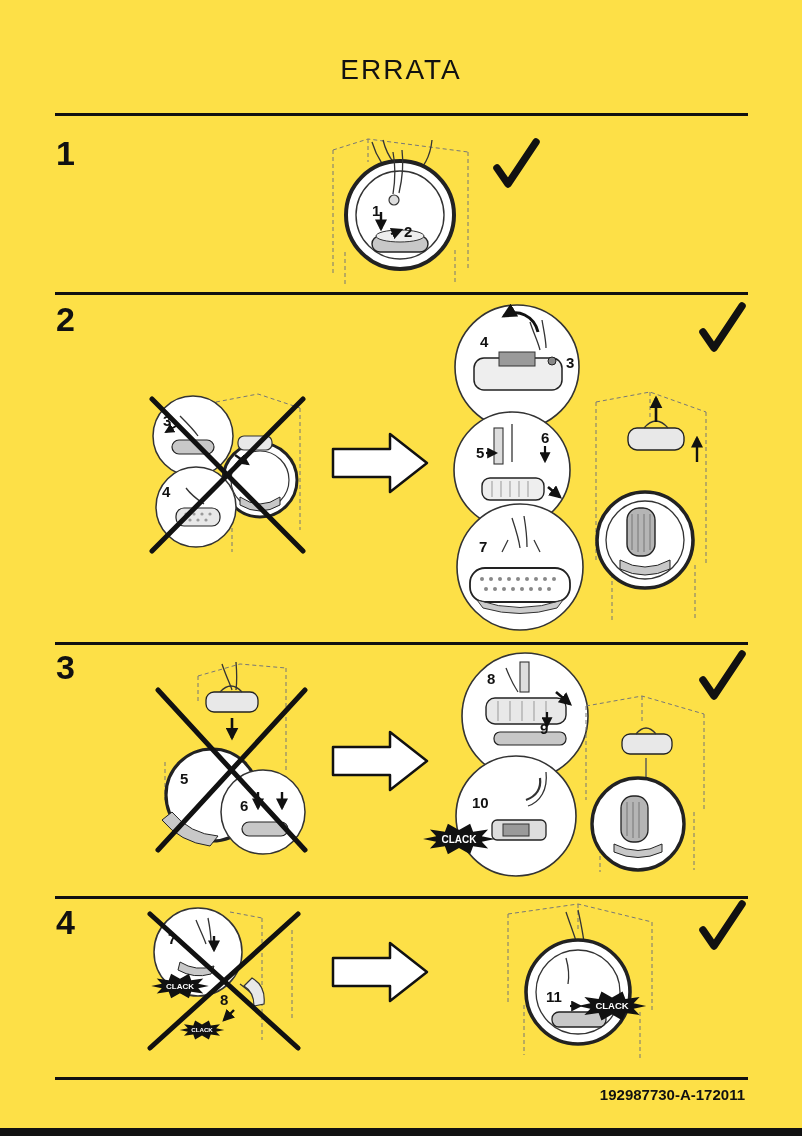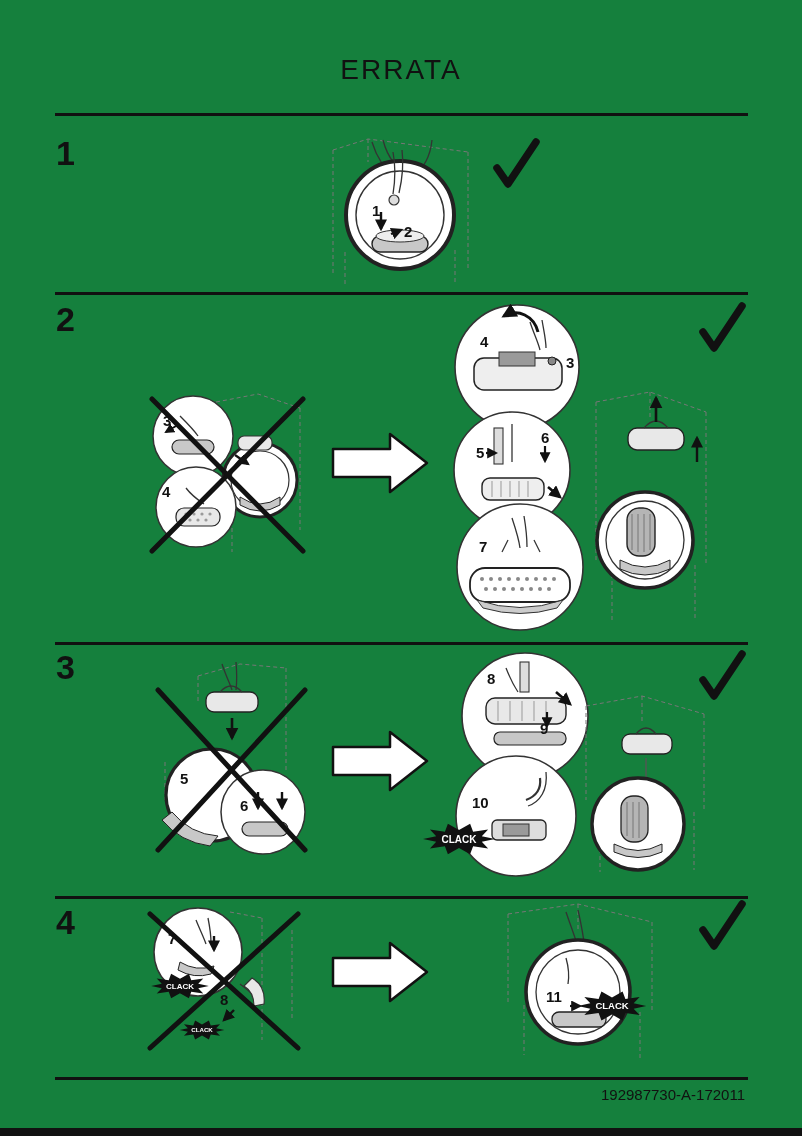--- a/index.html
+++ b/index.html
@@ -1,37 +1,37 @@
 <!DOCTYPE html>
 <html><head>
 <meta charset="utf-8">
 <style>
   * { margin:0; padding:0; box-sizing:border-box; }
   html,body { background:#d8d8d8; }
   body { font-family:"Liberation Sans", sans-serif; }
   .page {
     position:relative; width:802px; height:1136px;
-    background:#15803d; overflow:hidden; margin:0 auto;
+    background:#fde047; overflow:hidden; margin:0 auto;
   }
   .page-title {
     position:absolute; top:54px; left:0; width:100%;
     text-align:center; font-size:28px; font-weight:400;
     letter-spacing:2px; color:#111;
   }
   .rule { position:absolute; left:55px; width:693px; height:3px; background:#111; }
   .rule1 { top:113px; } .rule2 { top:292px; } .rule3 { top:642px; }
   .rule4 { top:896px; } .rule5 { top:1077px; }
   .section-number {
     position:absolute; left:56px; font-size:34px; font-weight:bold; color:#111;
     line-height:1;
   }
   .sn1 { top:136px; } .sn2 { top:302px; } .sn3 { top:650px; } .sn4 { top:905px; }
   .footer-code {
     position:absolute; right:57px; top:1086px;
-    font-size:15px; font-weight:normal; color:#111;
+    font-size:15px; font-weight:bold; color:#111;
   }
   .bottom-bar { position:absolute; left:0; top:1128px; width:802px; height:8px; background:#111; }
   .art { position:absolute; top:0; left:0; }
   svg text {
     font-family:"Liberation Sans", sans-serif;
     font-weight:bold; font-size:15px; fill:#111;
   }
   svg text.clack-text { fill:#ffffff; font-size:10px; font-weight:bold; }
   .check { fill:none; stroke:#111; stroke-width:7.5; stroke-linecap:round; stroke-linejoin:round; }
   .cross line { stroke:#111; stroke-width:5; stroke-linecap:round; }

